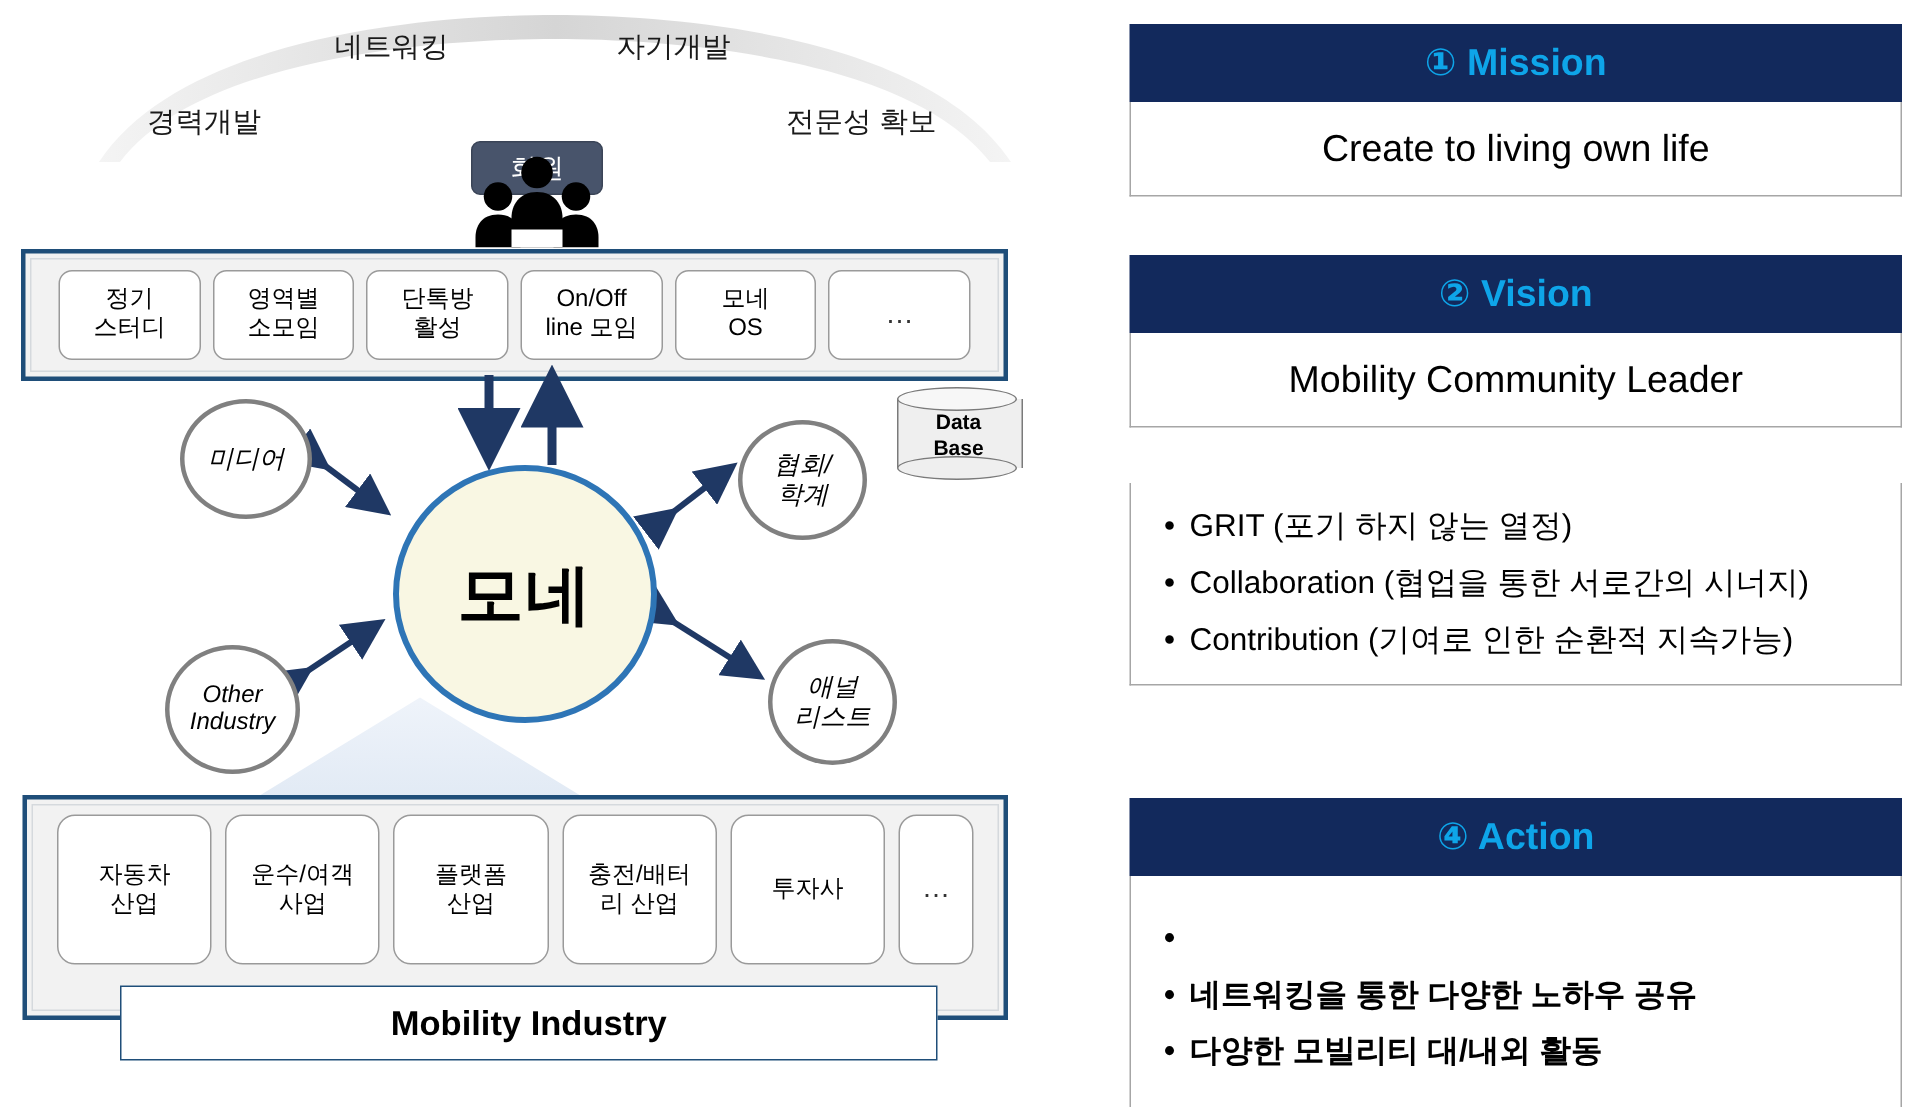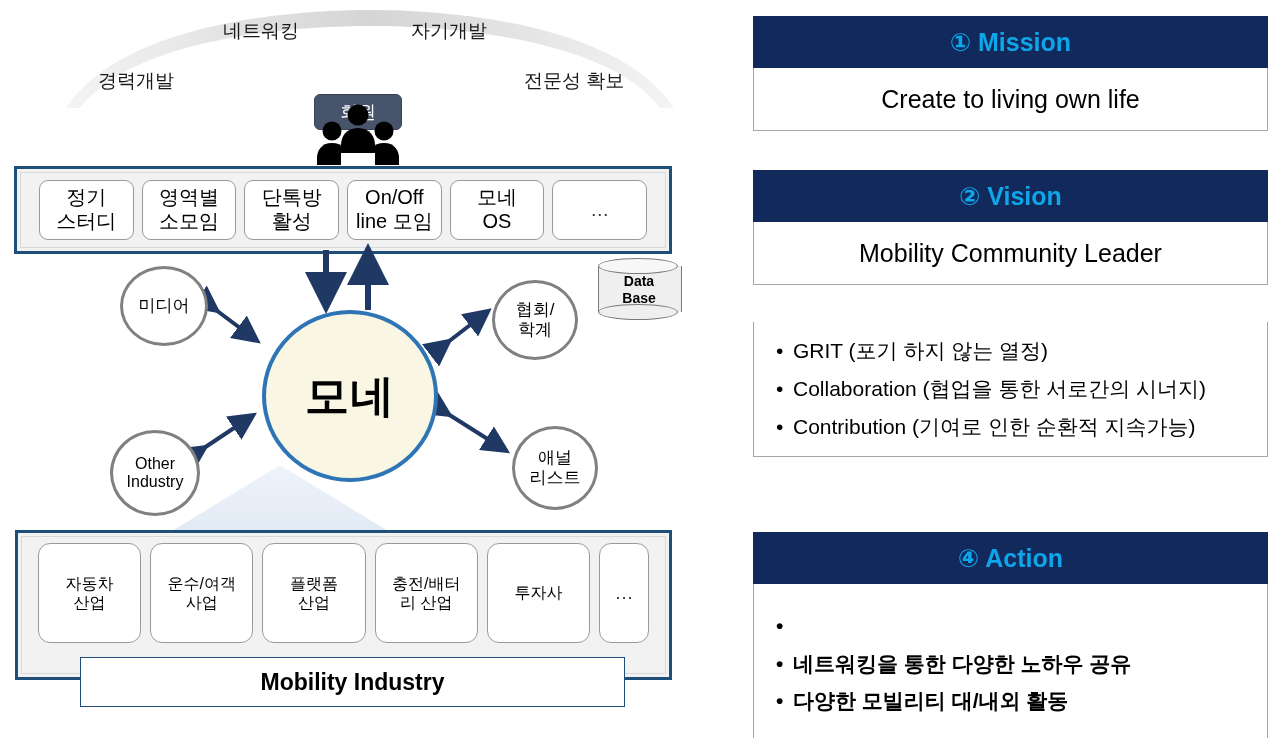--- a/index.html
+++ b/index.html
@@ -25,21 +25,21 @@
 
   
   #top-frame{position:absolute;left:14px;top:166px;width:658px;height:88px;
       border:3px solid #1f4e79;background:#f2f2f2;box-sizing:border-box;}
   #top-frame-inner{position:absolute;left:3px;top:3px;right:3px;bottom:3px;
       border:1px solid #d5d9dd;box-sizing:border-box;}
   .chip-row{position:absolute;left:0;top:0;width:100%;height:100%;
       display:flex;align-items:center;gap:8px;padding:0 22px;box-sizing:border-box;}
   .chip{flex:1 1 0;height:58px;background:#ffffff;border:1px solid #9a9a9a;
       border-radius:9px;display:flex;flex-direction:column;align-items:center;
-      justify-content:center;font-size:20px;line-height:1.18;text-align:center;}
+      justify-content:center;font-size:16px;line-height:1.18;text-align:center;}
   .chip span{display:block;}
   .chip.dots{font-size:19px;color:#333;}
 
   
   #database{position:absolute;left:598px;top:258px;width:82px;height:62px;}
   #database .cyl-body{position:absolute;left:0;top:8px;width:82px;height:46px;
       background:#efefef;border-left:1px solid #7a7a7a;border-right:1px solid #7a7a7a;}
   #database .cyl-top{position:absolute;left:0;top:0;width:80px;height:16px;
       background:#f7f7f7;border:1px solid #7a7a7a;border-radius:50%;box-sizing:border-box;}
   #database .cyl-bot{position:absolute;left:0;top:46px;width:80px;height:16px;
@@ -51,21 +51,21 @@
   
   #center-circle{position:absolute;left:262px;top:310px;width:176px;height:172px;
       border-radius:50%;background:#f9f7e3;border:4px solid #2e75b6;
       display:flex;align-items:center;justify-content:center;box-sizing:border-box;}
   #center-circle .lbl{font-size:44px;font-weight:bold;letter-spacing:1px;}
 
   
   .sat{position:absolute;border:3px solid #808080;border-radius:50%;
       background:#ffffff;display:flex;flex-direction:column;align-items:center;
       justify-content:center;font-size:17px;line-height:1.15;text-align:center;
-      box-sizing:border-box;}
+      box-sizing:border-box;font-style:italic;}
   #sat-media{left:120px;top:266px;width:88px;height:80px;}
   #sat-assoc{left:492px;top:280px;width:86px;height:80px;}
   #sat-other{left:110px;top:430px;width:90px;height:86px;font-size:16px;}
   #sat-analyst{left:512px;top:426px;width:86px;height:84px;}
 
   .arrows-svg{position:absolute;left:0;top:160px;width:700px;height:380px;}
 
   #funnel-svg{position:absolute;left:60px;top:455px;width:560px;height:215px;}
 
   

